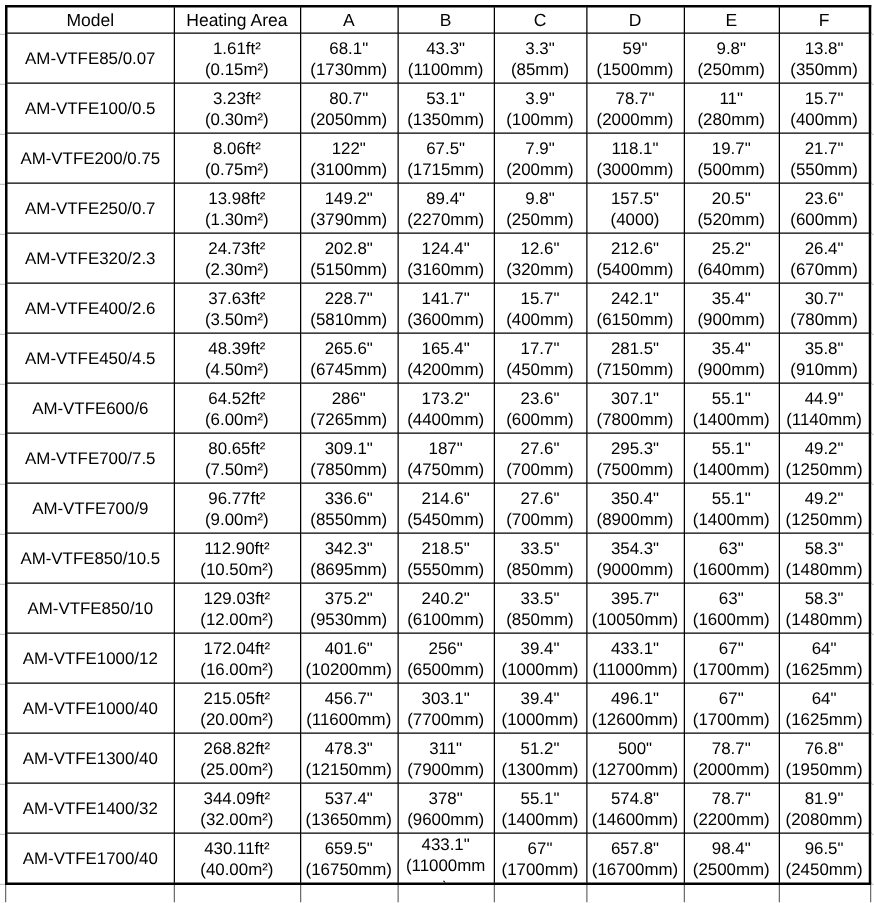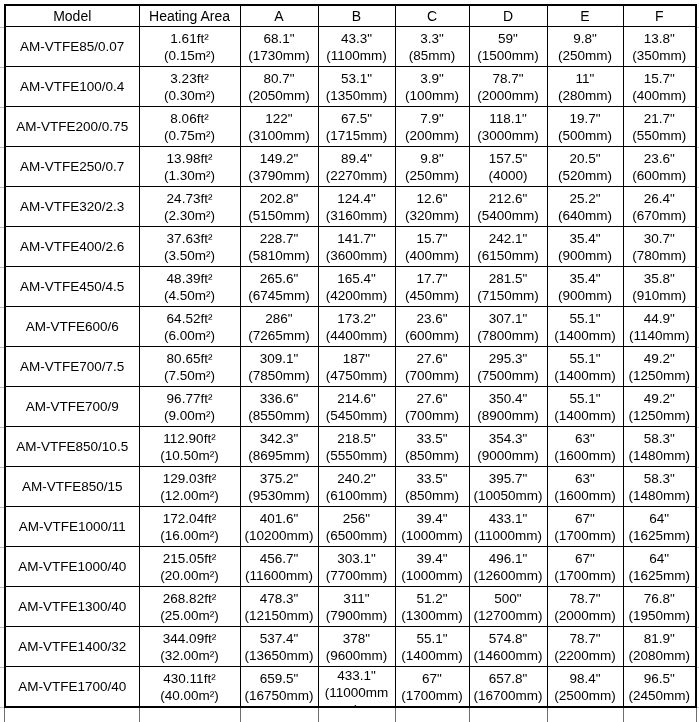--- a/index.html
+++ b/index.html
@@ -121,21 +121,21 @@
           <td>
             <div class="cell">
               <div>13.8"</div>
               <div>(350mm)</div>
             </div>
           </td>
         </tr>
         <tr>
           <td>
             <div class="cell">
-              <div>AM-VTFE100/0.4</div>
+              <div>AM-VTFE100/0.5</div>
             </div>
           </td>
           <td>
             <div class="cell">
               <div>3.23ft²</div>
               <div>(0.30m²)</div>
             </div>
           </td>
           <td>
             <div class="cell">
@@ -611,21 +611,21 @@
           <td>
             <div class="cell">
               <div>58.3"</div>
               <div>(1480mm)</div>
             </div>
           </td>
         </tr>
         <tr>
           <td>
             <div class="cell">
-              <div>AM-VTFE850/15</div>
+              <div>AM-VTFE850/10</div>
             </div>
           </td>
           <td>
             <div class="cell">
               <div>129.03ft²</div>
               <div>(12.00m²)</div>
             </div>
           </td>
           <td>
             <div class="cell">
@@ -660,21 +660,21 @@
           <td>
             <div class="cell">
               <div>58.3"</div>
               <div>(1480mm)</div>
             </div>
           </td>
         </tr>
         <tr>
           <td>
             <div class="cell">
-              <div>AM-VTFE1000/11</div>
+              <div>AM-VTFE1000/12</div>
             </div>
           </td>
           <td>
             <div class="cell">
               <div>172.04ft²</div>
               <div>(16.00m²)</div>
             </div>
           </td>
           <td>
             <div class="cell">

